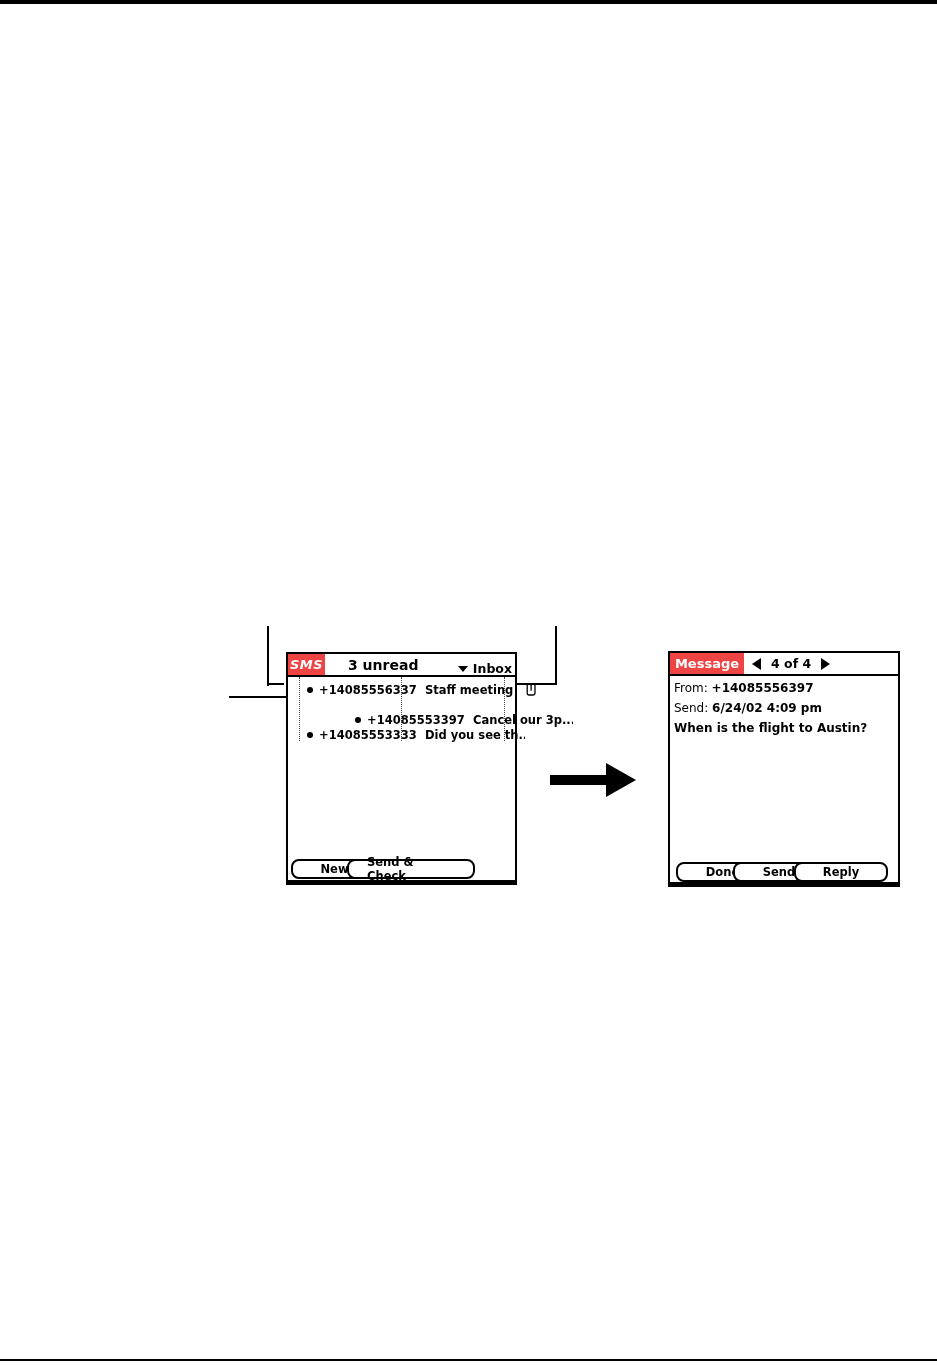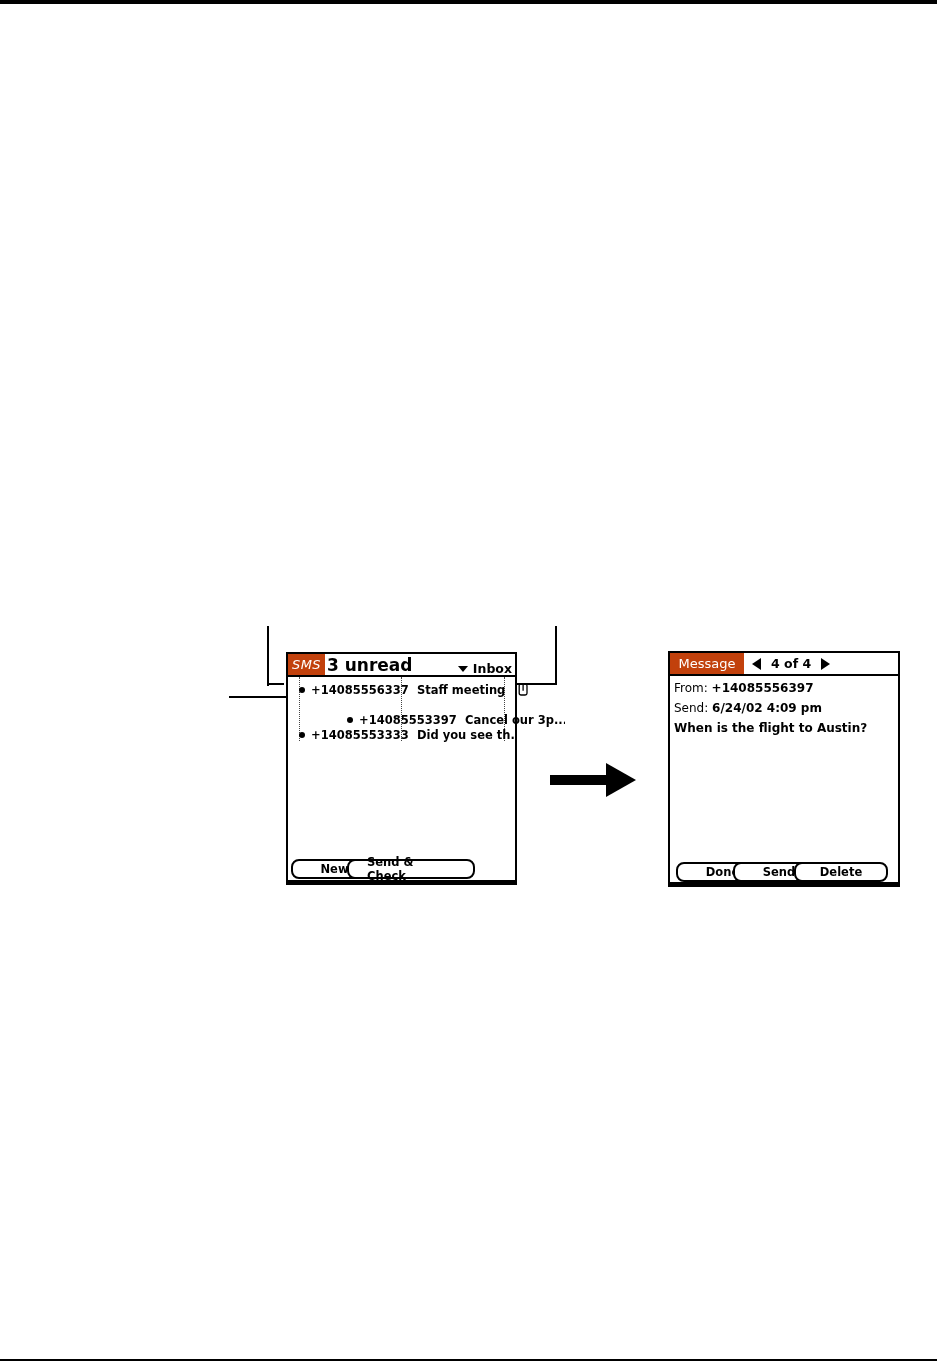--- a/index.html
+++ b/index.html
@@ -21,42 +21,42 @@
     border-left:30px solid #000;border-top:17px solid transparent;border-bottom:17px solid transparent;}
 
   
   .screen{position:absolute;background:#fff;border:2px solid #000;border-bottom:5px solid #000;}
   #screen-left{left:286px;top:652px;width:227px;height:226px;}
   #screen-right{left:668px;top:651px;width:228px;height:229px;}
 
   
   .titlebar{position:absolute;left:0;top:0;right:0;height:21px;border-bottom:2px solid #000;
             display:flex;align-items:center;}
-  .app-tab{height:21px;background:#c2410c;color:#fff;font-weight:normal;display:flex;
+  .app-tab{height:21px;background:#ef4444;color:#fff;font-weight:bold;display:flex;
            align-items:center;justify-content:center;}
   #sms-tab{width:37px;font-size:13px;font-style:italic;letter-spacing:0.5px;}
   #message-tab{width:74px;font-size:13px;}
-  .title-status{font-weight:bold;font-size:17px;margin-left:2px;}
+  .title-status{font-weight:bold;font-size:14px;margin-left:23px;}
   .title-right{position:absolute;right:3px;top:0;height:29px;display:flex;align-items:center;}
   .tri-down{width:0;height:0;border-left:5px solid transparent;border-right:5px solid transparent;
             border-top:6px solid #000;margin-right:5px;}
   .folder-label{font-weight:bold;font-size:12.5px;}
 
   
   .nav-group{display:flex;align-items:center;margin-left:8px;}
   .tri-left{width:0;height:0;border-right:9px solid #000;border-top:6px solid transparent;
             border-bottom:6px solid transparent;}
   .tri-right{width:0;height:0;border-left:9px solid #000;border-top:6px solid transparent;
              border-bottom:6px solid transparent;}
   .nav-count{font-weight:bold;font-size:12.5px;margin:8px 10px;}
 
   
   #list-area{position:absolute;left:0;top:23px;right:0;height:64px;}
   .col-sep{position:absolute;top:0;height:64px;width:0;border-left:1px dotted #444;}
-  .msg-row{position:absolute;left:8px;height:25px;display:flex;align-items:center;font-size:11.5px;}
+  .msg-row{position:absolute;left:16px;height:25px;display:flex;align-items:center;font-size:11.5px;}
   .msg-row .cell-bullet{width:11px;display:flex;justify-content:center;}
   .bullet{width:6px;height:6px;border-radius:50%;background:#000;}
   .cell-phone{width:102px;padding-left:4px;font-weight:bold;white-space:nowrap;overflow:hidden;}
   .cell-subject{width:100px;padding-left:4px;font-weight:bold;white-space:nowrap;overflow:hidden;}
   .cell-clip{width:11px;display:flex;justify-content:center;}
   .row-selected-bg{position:absolute;left:0;top:0;width:216px;height:15px;background:#000;z-index:0;}
   .msg-row>*{position:relative;z-index:1;}
   .sel-text{color:#fff;}
 
   
@@ -170,17 +170,17 @@
     </div>
     <div class="body-line" style="top:68px;font-weight:bold;">When is the flight to Austin?</div>
 
     <div class="btn" style="left:6px;top:209px;width:53px;">
       <span>Done</span>
     </div>
     <div class="btn" style="left:63px;top:209px;width:52px;">
       <span>Send</span>
     </div>
     <div class="btn" style="left:124px;top:209px;width:54px;">
-      <span>Delete</span>
+      <span>Reply</span>
     </div>
   </div>
 
 </div>
 
 </body></html>

